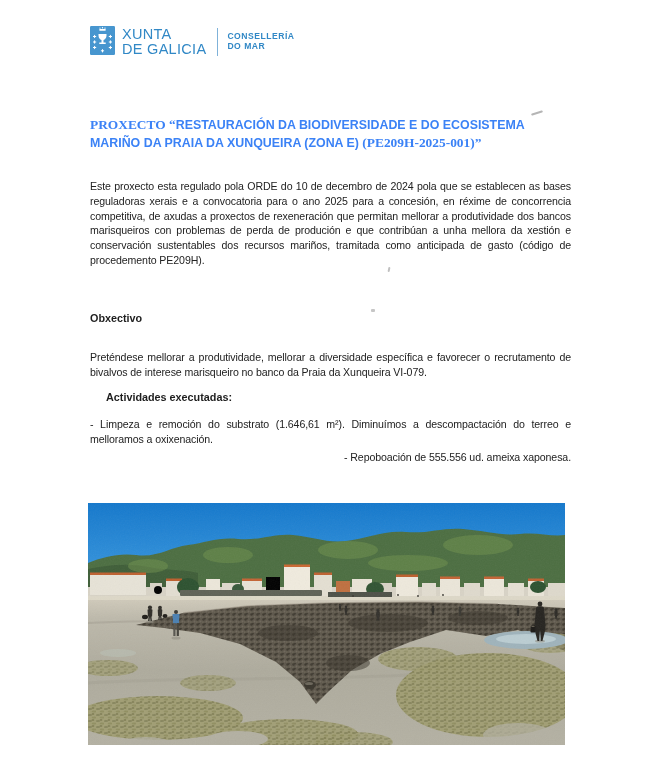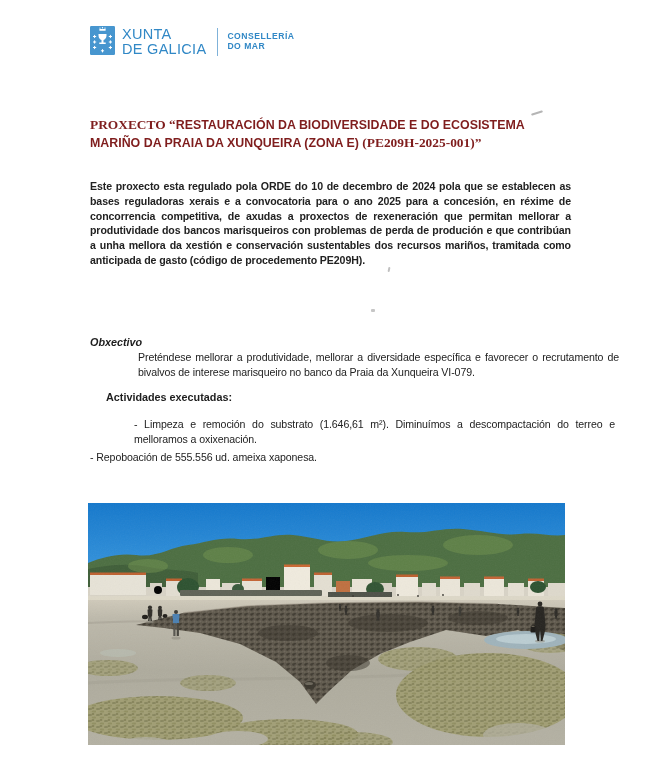--- a/index.html
+++ b/index.html
@@ -6,33 +6,33 @@
   .page{position:relative;width:654px;height:768px;background:#ffffff;overflow:hidden;
         font-family:"Liberation Sans",sans-serif;color:#212121;}
 
   
   .logo{position:absolute;top:26px;left:90px;display:flex;align-items:flex-start;}
   .crest{width:25px;height:29px;margin-right:7px;flex:0 0 auto;}
   .org{color:#3188c6;font-size:14.5px;line-height:15px;font-weight:500;letter-spacing:.3px;margin-top:1px;}
   .vdiv{width:1px;background:#7fb2d9;height:28px;margin:2px 9px 0 11px;}
   .dept{color:#3188c6;font-size:8.6px;line-height:10px;font-weight:bold;letter-spacing:.5px;margin-top:5px;}
   .title{position:absolute;top:116px;left:90px;width:481px;margin:0;
-         font-size:12.4px;line-height:17px;font-weight:bold;color:#7f1d1d;}
+         font-size:12.4px;line-height:17px;font-weight:bold;color:#3b82f6;}
   .title .serif{font-family:"Liberation Serif",serif;font-size:13.4px;}
   .body{position:absolute;left:90px;width:481px;margin:0;
-        font-size:10.6px;line-height:14.8px;letter-spacing:-0.1px;color:#222;}
+        font-size:10.6px;line-height:14.8px;letter-spacing:-0.1px;color:#222;text-align:right;}
   .just{text-align:justify;}
-  .p1{top:179px;font-weight:bold;}
+  .p1{top:179px;}
   .p2{top:283px;text-indent:42px;}
   .subhead{position:absolute;left:90px;width:481px;margin:0;
            font-size:10.8px;font-weight:bold;color:#1e1e1e;}
-  .h-obx{top:336px;font-style:italic;}
-  .p3{top:350px;margin-left:48px;}
+  .h-obx{top:312px;}
+  .p3{top:350px;}
   .h-act{top:391px;margin-left:16px;}
-  .li1{top:417px;margin-left:44px;}
+  .li1{top:417px;}
   .li2{top:450px;}
 
   
   .photo{position:absolute;top:503px;left:88px;width:477px;height:242px;margin:0;
          background:#b3b0a2;}
   .photo svg{display:block;}
 
   
   .speck{position:absolute;background:#8d8d8d;border-radius:1px;}
   .speck1{top:112px;left:531px;width:12px;height:2px;transform:rotate(-18deg);opacity:.65;}

